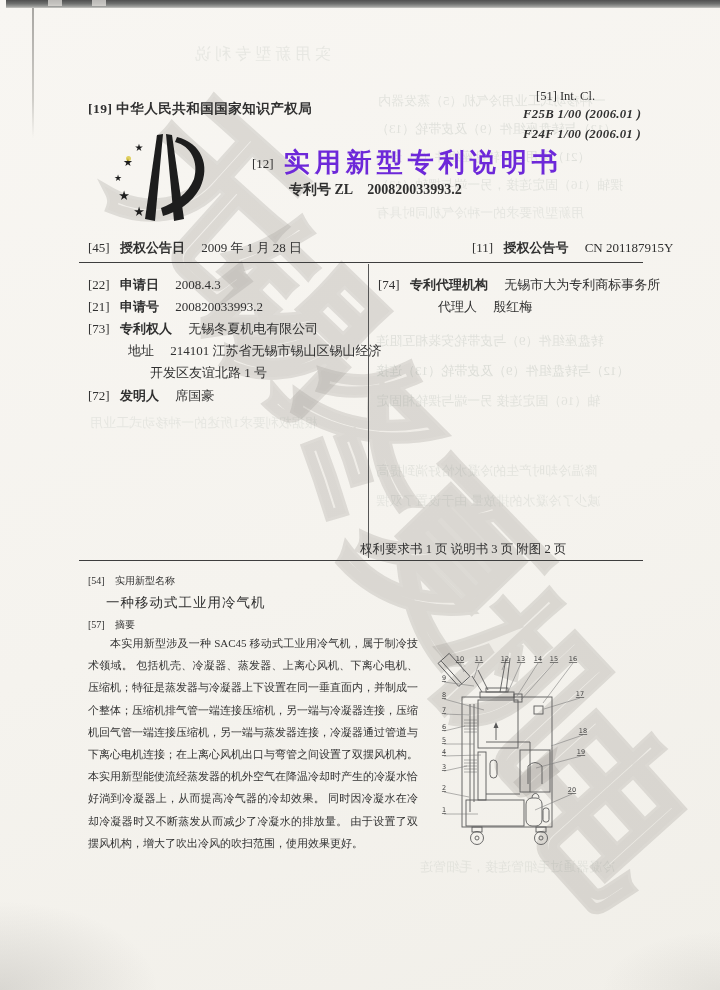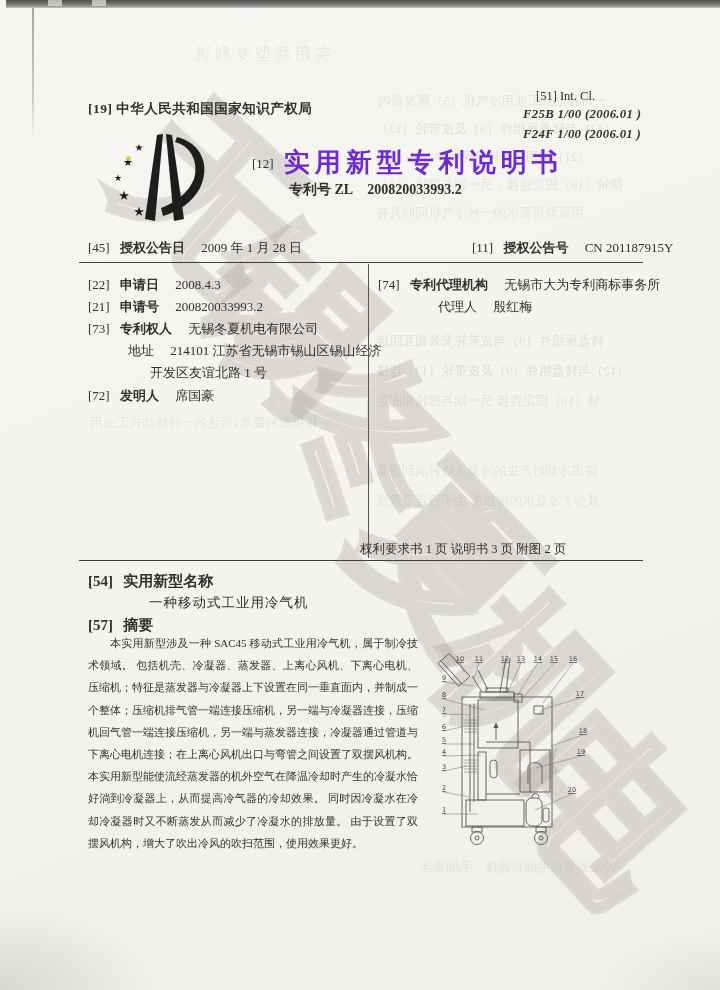--- a/index.html
+++ b/index.html
@@ -27,22 +27,22 @@
   .dockind{font-size:26px;font-weight:bold;letter-spacing:5px;color:#6d28d9;}
   .patno{font-size:14px;font-weight:700;}
   .patno .num{margin-left:14px;}
   .row{font-size:13px;white-space:nowrap;}
   .row .tag{margin-right:7px;}
   .row .lbl{margin-right:13px;font-weight:600;}
   .row .lbl2{margin-right:13px;}
   .hr{background:#3e3e3e;height:1.4px;}
   .vdiv{width:1.2px;background:#555;}
   .pages-line{font-size:12.5px;text-align:left;}
-  .sec-label{font-size:15px;font-weight:700;}
-  .invention-title{font-size:13.5px;letter-spacing:1px;margin-left:43px;}
+  .sec-label{font-size:10px;font-weight:400;}
+  .invention-title{font-size:13.5px;letter-spacing:1px;}
   .abstract{width:330px;font-size:11px;line-height:22.2px;text-align:justify;
     text-indent:2em;color:#333;}
   
   .wm-char{position:absolute;font-size:168px;line-height:1;font-weight:bold;
     color:rgba(172,168,161,.16);-webkit-text-stroke:6px rgba(158,154,147,.5);
     opacity:.55;pointer-events:none;font-family:"Liberation Serif",serif;}
   
   .bleed{position:absolute;color:#86938a;opacity:.16;transform:scaleX(-1);
     filter:blur(.6px);white-space:nowrap;pointer-events:none;
     font-family:"Liberation Serif",serif;}

